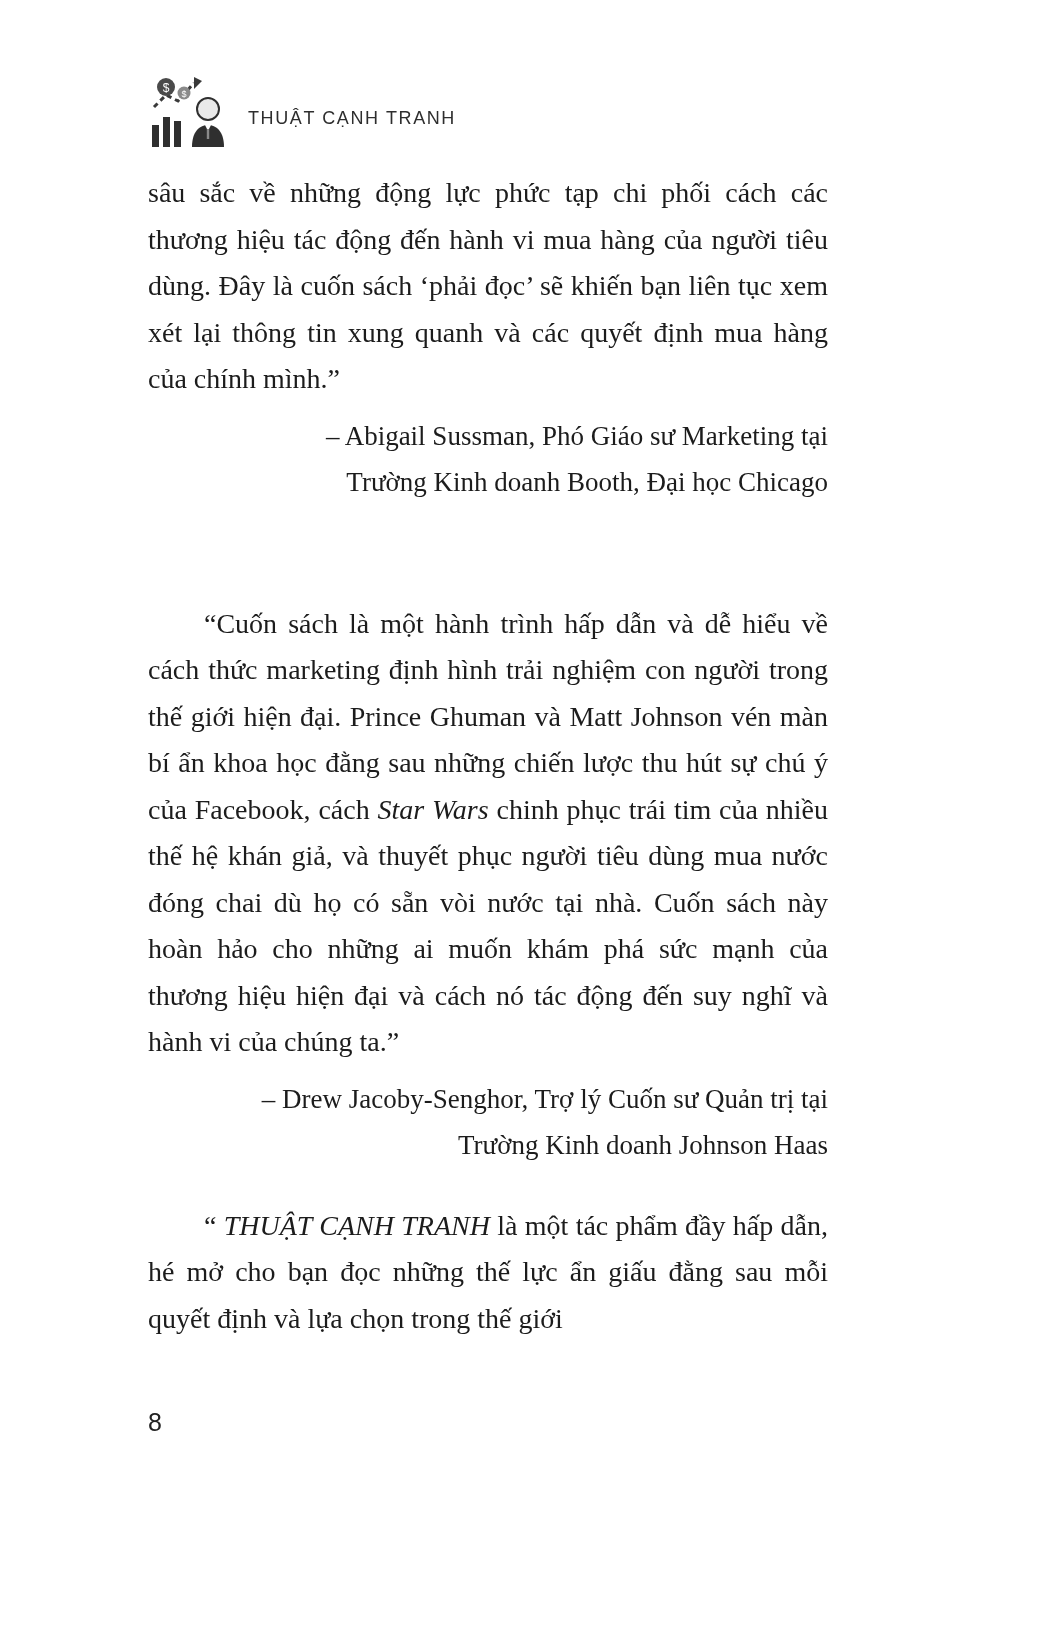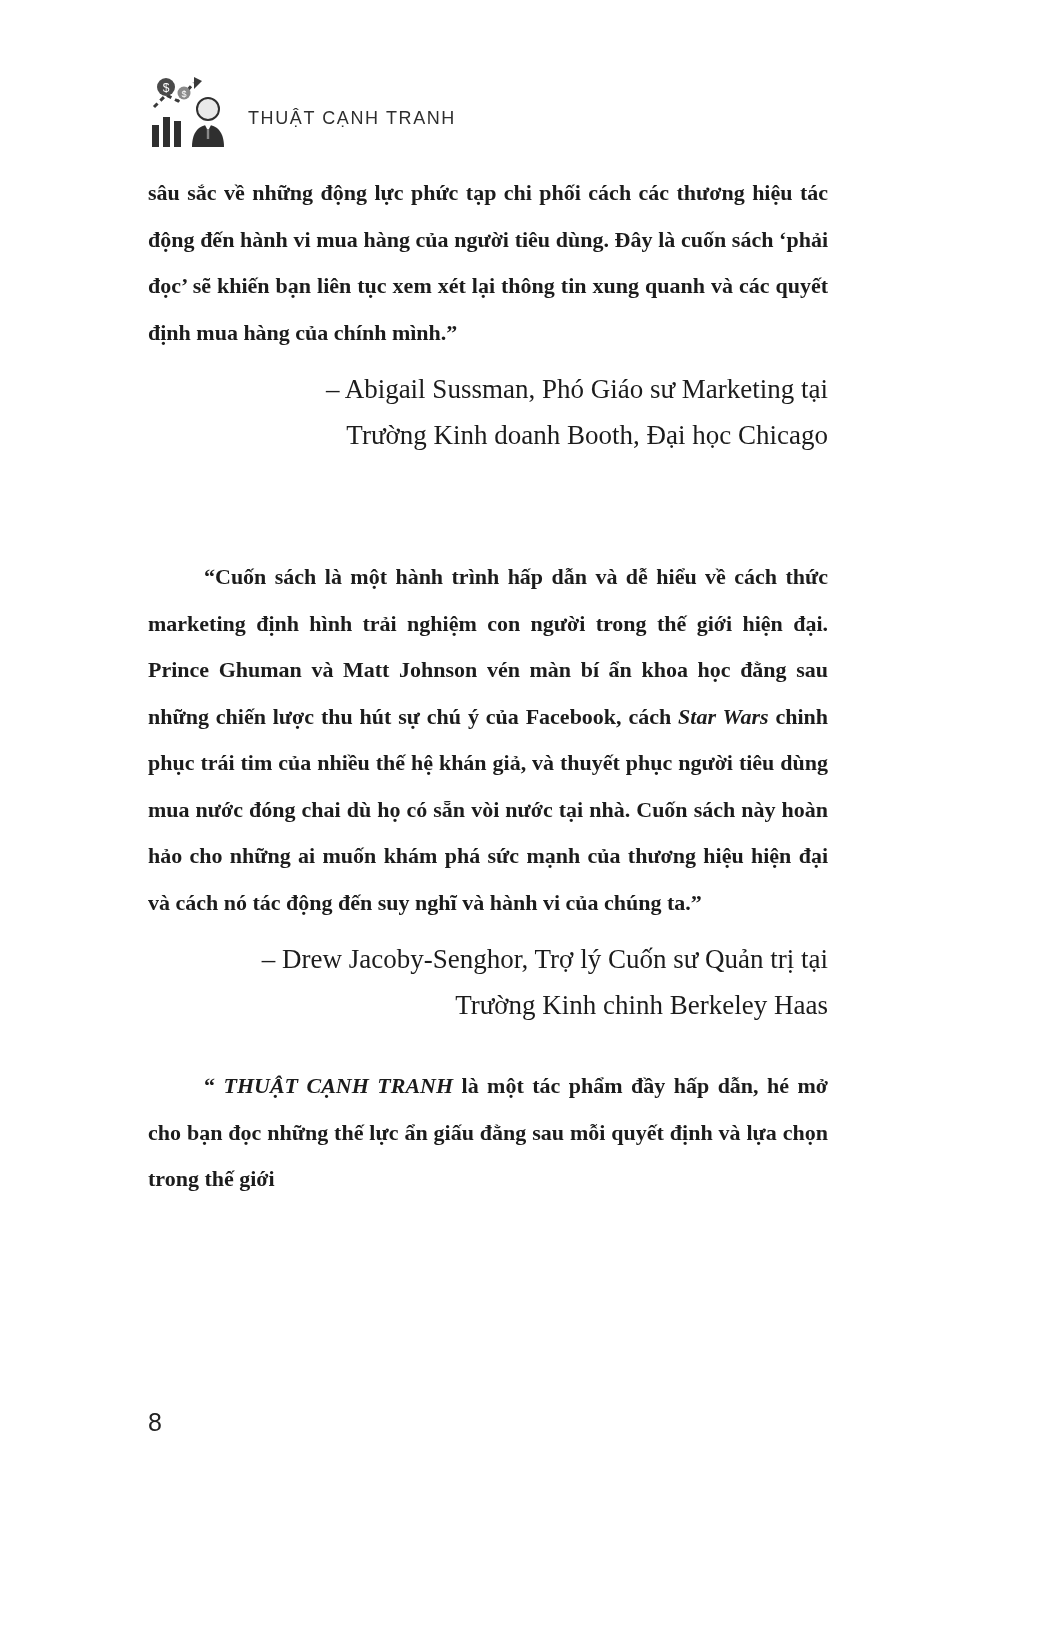--- a/index.html
+++ b/index.html
@@ -40,25 +40,24 @@
   .book-title {
     font-family: "Liberation Sans", sans-serif;
     font-size: 18px;
     letter-spacing: 1.6px;
     color: #2e2e2e;
     font-weight: 400;
     transform: translateY(6px);
   }
   
   .quote {
-    font-size: 22px;
+    font-size: 28px;
     line-height: 46.5px;
     text-align: justify;
     margin: 0;
-    font-weight: bold;
   }
   .quote.indent {
     text-indent: 56px;
   }
   .q1 { margin-top: 18px; }
   .q2 { margin-top: 96px; }
   .q3 { margin-top: 35px; }
   .italic { font-style: italic; }
   .attribution {
     font-size: 27px;
@@ -113,21 +112,21 @@
 
     <p class="attribution">
       <span class="line">– Abigail Sussman, Phó Giáo sư Marketing tại</span>
       <span class="line">Trường Kinh doanh Booth, Đại học Chicago</span>
     </p>
 
     <p class="quote indent q2"><span>“Cuốn sách là một hành trình hấp dẫn và dễ hiểu về cách thức marketing định hình trải nghiệm con người trong thế giới hiện đại. Prince Ghuman và Matt Johnson vén màn bí ẩn khoa học đằng sau những chiến lược thu hút sự chú ý của Facebook, cách </span><span class="italic">Star Wars</span><span> chinh phục trái tim của nhiều thế hệ khán giả, và thuyết phục người tiêu dùng mua nước đóng chai dù họ có sẵn vòi nước tại nhà. Cuốn sách này hoàn hảo cho những ai muốn khám phá sức mạnh của thương hiệu hiện đại và cách nó tác động đến suy nghĩ và hành vi của chúng ta.”</span></p>
 
     <p class="attribution">
       <span class="line">– Drew Jacoby-Senghor, Trợ lý Cuốn sư Quản trị tại</span>
-      <span class="line">Trường Kinh chinh Berkeley Haas</span>
+      <span class="line">Trường Kinh doanh Johnson Haas</span>
     </p>
 
     <p class="quote indent q3"><span>“ </span><span class="italic">THUẬT CẠNH TRANH</span><span> là một tác phẩm đầy hấp dẫn, hé mở cho bạn đọc những thế lực ẩn giấu đằng sau mỗi quyết định và lựa chọn trong thế giới</span></p>
 
   </div>
 
   <div class="page-number">8</div>
 </div>
 
 </body></html>

